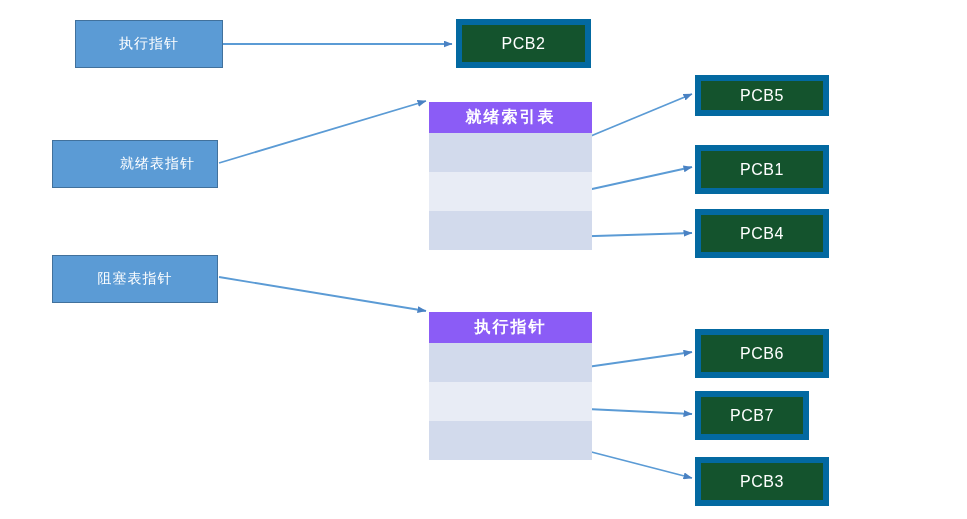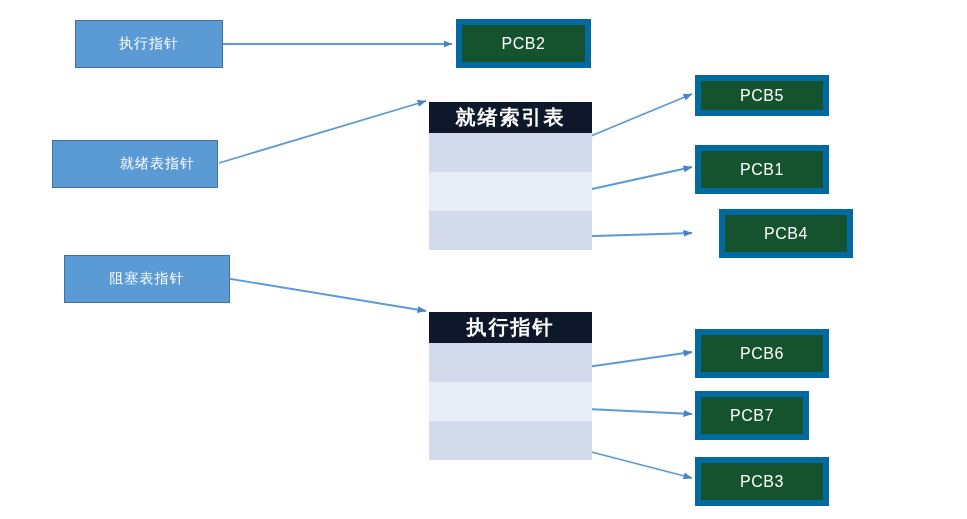--- a/index.html
+++ b/index.html
@@ -55,23 +55,23 @@
     letter-spacing: 0.5px;
     white-space: nowrap;
   }
   
   .index-table {
     position: absolute;
     box-sizing: border-box;
   }
   .index-table .tbl-header {
     box-sizing: border-box;
-    background: #0f172a;
+    background: #8b5cf6;
     color: #ffffff;
-    font-size: 20px;
+    font-size: 16px;
     font-weight: bold;
     letter-spacing: 2px;
     display: flex;
     align-items: center;
     justify-content: center;
     height: 31px;
     white-space: nowrap;
   }
   .index-table .tbl-row {
     box-sizing: border-box;
@@ -108,21 +108,21 @@
       </g>
   </svg>
 
   <div>
     <div class="pointer-box" style="left: 75px; top: 20px; width: 148px; height: 48px;">
       <span>执行指针</span>
     </div>
     <div class="pointer-box" style="left: 52px; top: 140px; width: 166px; height: 48px; padding-left: 45px;">
       <span>就绪表指针</span>
     </div>
-    <div class="pointer-box" style="left: 64px; top: 255px; width: 166px; height: 48px;">
+    <div class="pointer-box" style="left: 52px; top: 255px; width: 166px; height: 48px;">
       <span>阻塞表指针</span>
     </div>
   </div>
 
   <div>
     <div class="index-table" style="left: 429px; top: 102px; width: 163px;">
       <div class="tbl-header">就绪索引表</div>
       <div class="tbl-row odd"></div>
       <div class="tbl-row even"></div>
       <div class="tbl-row odd"></div>
@@ -139,21 +139,21 @@
   <div>
     <div class="pcb-box" style="left: 456px; top: 19px; width: 135px; height: 49px;">
       <span>PCB2</span>
     </div>
     <div class="pcb-box" style="left: 695px; top: 75px; width: 134px; height: 41px;">
       <span>PCB5</span>
     </div>
     <div class="pcb-box" style="left: 695px; top: 145px; width: 134px; height: 49px;">
       <span>PCB1</span>
     </div>
-    <div class="pcb-box" style="left: 695px; top: 209px; width: 134px; height: 49px; margin-left: 24px;">
+    <div class="pcb-box" style="left: 695px; top: 209px; width: 134px; height: 49px;">
       <span>PCB4</span>
     </div>
     <div class="pcb-box" style="left: 695px; top: 329px; width: 134px; height: 49px;">
       <span>PCB6</span>
     </div>
     <div class="pcb-box" style="left: 695px; top: 391px; width: 114px; height: 49px;">
       <span>PCB7</span>
     </div>
     <div class="pcb-box" style="left: 695px; top: 457px; width: 134px; height: 49px;">
       <span>PCB3</span>

